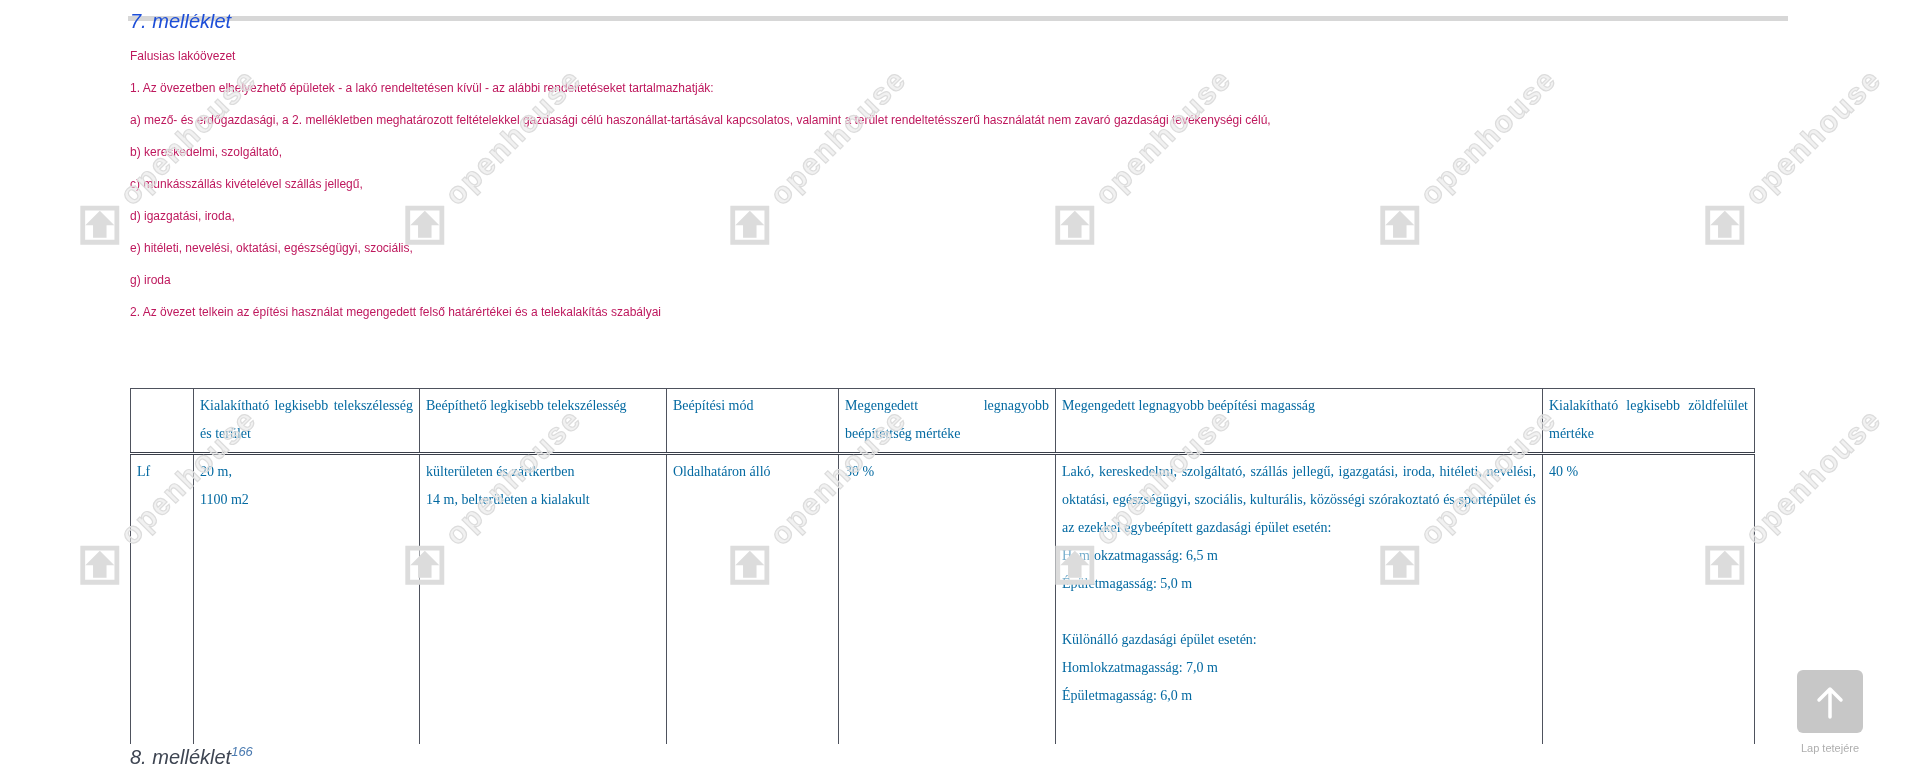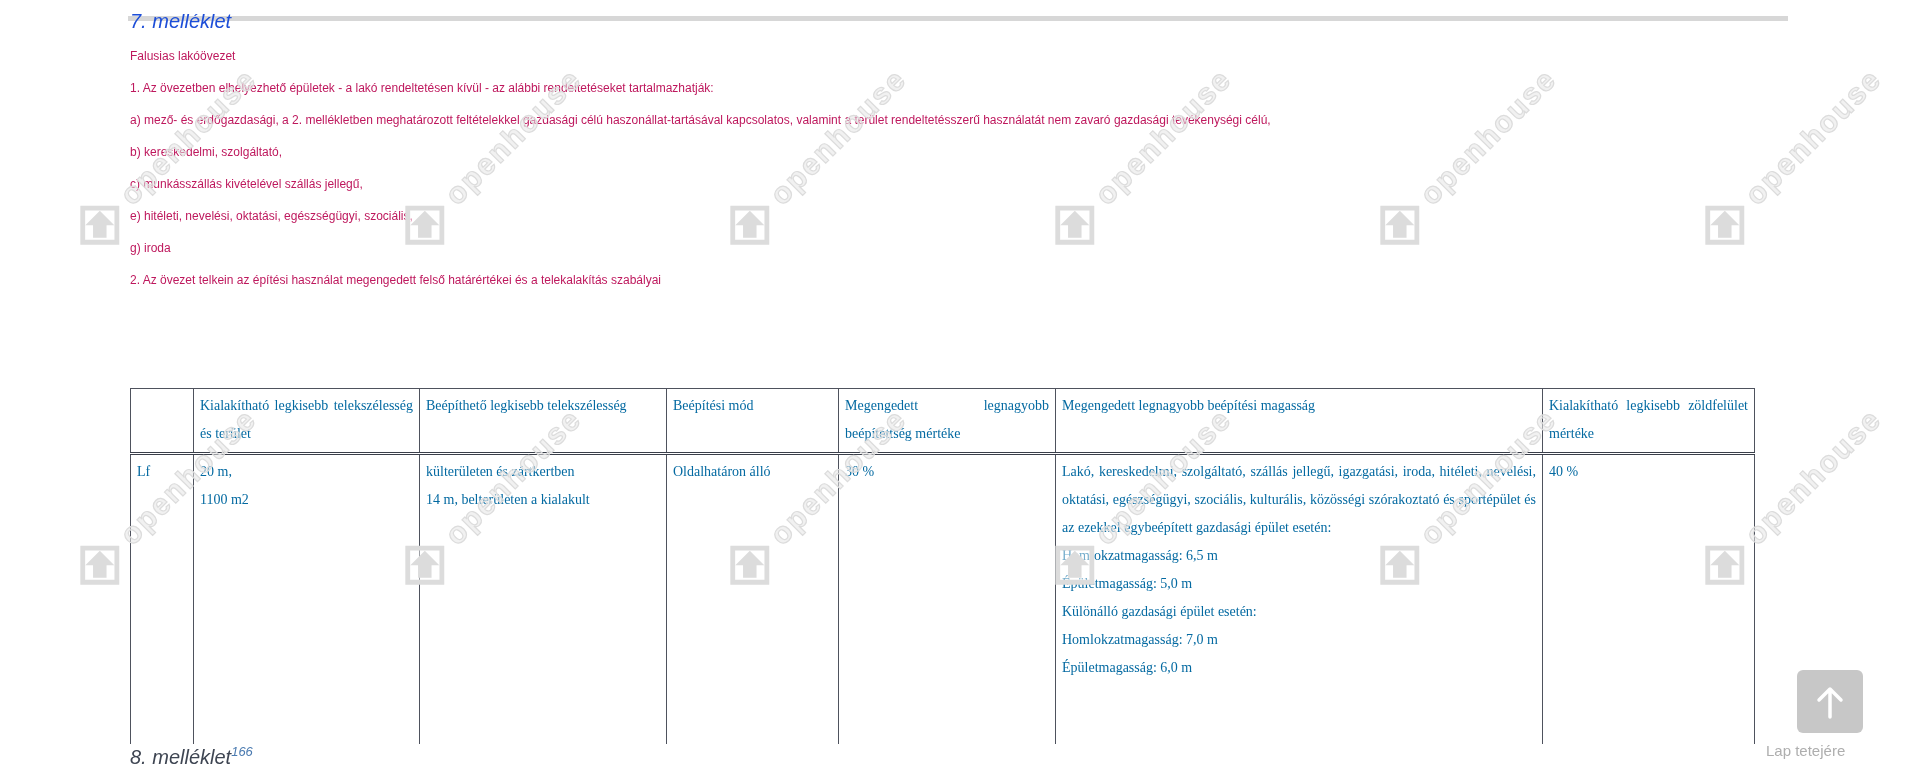--- a/index.html
+++ b/index.html
@@ -50,40 +50,40 @@
   }
   table.zoning th, table.zoning td {
     border:1px solid #4e525d; vertical-align:top; padding:3px 6px 4px 6px;
     font-weight:normal; text-align:left;
   }
   table.zoning thead th { height:64px; text-align:justify; border-bottom:3px double #3a3f4a; }
   table.zoning tbody td { border-bottom:none; height:290px; }
   td.zone-code { font-weight:bold; }
   .lines { white-space:pre-line; }
   .just { text-align:justify; }
-  .gap-top { }
+  .gap-top { margin-top:28px; }
 
   
   .appendix8 {
     position:absolute; left:130px; top:746px; z-index:3;
     font-style:italic; font-size:20px; color:#3e4552;
   }
   .appendix8 sup {
     font-size:13px; color:#4a7ab0; vertical-align:super; line-height:0;
   }
 
   
   .scroll-top-btn {
     position:absolute; left:1797px; top:670px; width:66px; height:63px;
     background:#c7c7c7; border-radius:6px; border:none; cursor:pointer;
     display:flex; align-items:center; justify-content:center; z-index:7;
   }
   .scroll-top-label {
     position:absolute; left:1766px; top:742px; width:128px; z-index:7;
-    font-size:15px; color:#aeaeae; 
+    font-size:11px; color:#aeaeae; text-align:center;
   }
 </style>
 </head>
 <body>
 
 <div class="page">
 
   <div class="wm-layer">
     <div class="wm" style="left:80px;top:217px">
       <svg width="56" height="56" viewBox="0 0 58 58">
@@ -176,20 +176,21 @@
   <div class="clip7">
     <span>7. melléklet</span>
   </div>
 
   <div class="content">
     <p>Falusias lakóövezet</p>
     <p>1. Az övezetben elhelyezhető épületek - a lakó rendeltetésen kívül - az alábbi rendeltetéseket tartalmazhatják:</p>
     <p>a) mező- és erdőgazdasági, a 2. mellékletben meghatározott feltételekkel gazdasági célú haszonállat-tartásával kapcsolatos, valamint a terület rendeltetésszerű használatát nem zavaró gazdasági tevékenységi célú,</p>
     <p>b) kereskedelmi, szolgáltató,</p>
     <p>c) munkásszállás kivételével szállás jellegű,</p>
+    <p>d) igazgatási, iroda,</p>
     <p>e) hitéleti, nevelési, oktatási, egészségügyi, szociális,</p>
     <p>g) iroda</p>
     <p>2. Az övezet telkein az építési használat megengedett felső határértékei és a telekalakítás szabályai</p>
   </div>
 
   <table class="zoning">
     <colgroup>
       <col style="width:63px">
         <col style="width:226px">
         <col style="width:247px">

